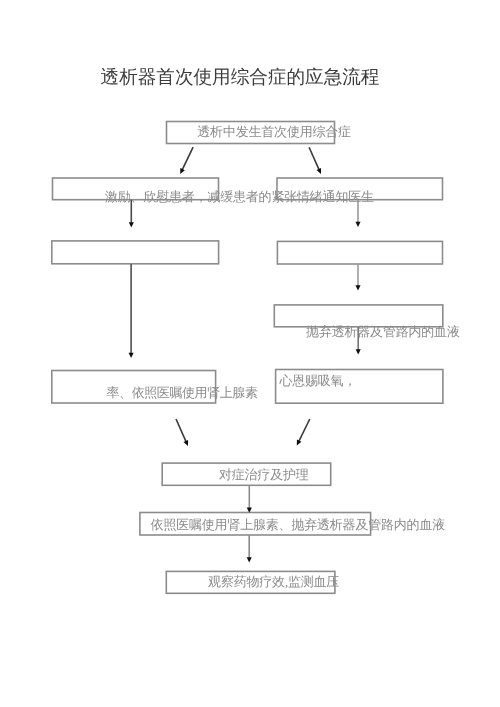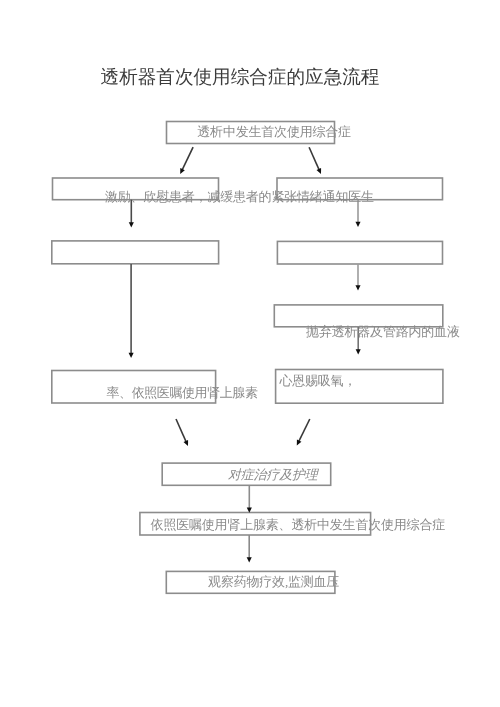--- a/index.html
+++ b/index.html
@@ -80,16 +80,16 @@
       <g>
         <line x1="249.2" y1="535" x2="249.2" y2="559.5" stroke="#8a8a8a" stroke-width="1.6"></line>
         <polygon points="249.2,562.5 246.64999999999998,557.3 251.75,557.3" fill="#0f0f0f"></polygon>
       </g>
     </svg>
 <div class="lbl" style="left: 197.3px; top: 126.3px; color: rgb(138, 138, 138);">透析中发生首次使用综合症</div>
     <div class="lbl" style="left: 60px; top: 191px; color: rgb(138, 138, 138); margin-left: 45px;">激励、欣慰患者，减缓患者的紧张情绪通知医生</div>
     <div class="lbl" style="left: 306.1px; top: 310.1px; color: rgb(138, 138, 138); margin-top: 16px;">抛弃透析器及管路内的血液</div>
     <div class="lbl tight" style="left: 106.5px; top: 387.3px; color: rgb(138, 138, 138);">率、依照医嘱使用肾上腺素</div>
     <div class="lbl" style="left: 279.4px; top: 375.3px; color: rgb(138, 138, 138);">心恩赐吸氧，</div>
-    <div class="lbl" style="left: 228px; top: 469.4px; color: rgb(138, 138, 138); font-style: italic;">对症治疗及护理</div>
-    <div class="lbl" style="left: 150.6px; top: 519.2px; color: rgb(138, 138, 138);">依照医嘱使用肾上腺素、透析中发生首次使用综合症</div>
+    <div class="lbl" style="left: 219px; top: 469.4px; color: rgb(138, 138, 138);">对症治疗及护理</div>
+    <div class="lbl" style="left: 150.6px; top: 519.2px; color: rgb(138, 138, 138);">依照医嘱使用肾上腺素、抛弃透析器及管路内的血液</div>
     <div class="lbl" style="left: 208.1px; top: 575.8px; color: rgb(138, 138, 138);">观察药物疗效,监测血压</div>
   </div>
 
 </body></html>

